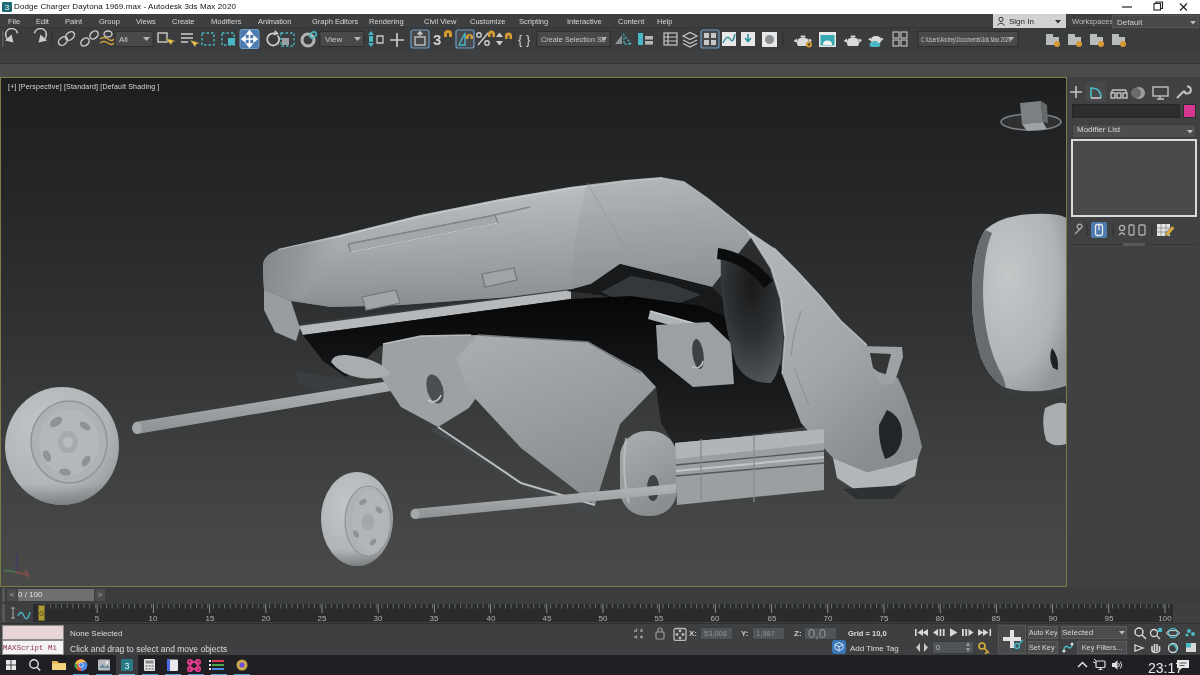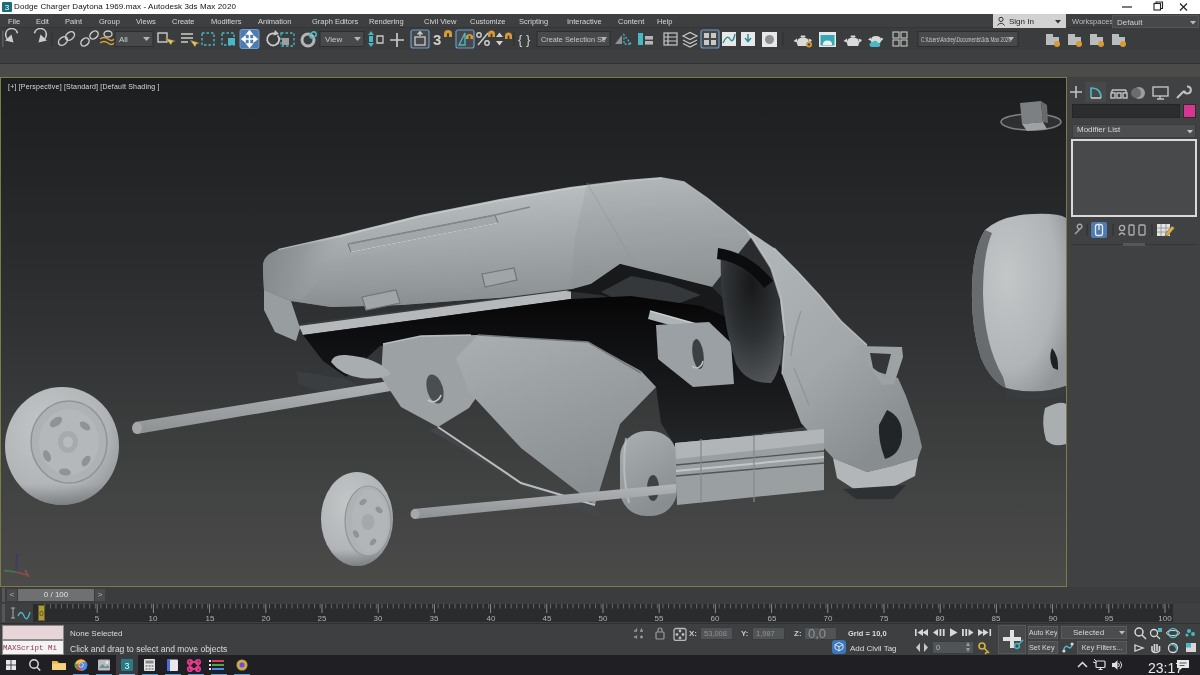--- a/index.html
+++ b/index.html
@@ -518,21 +518,21 @@
     <path d="M99,12 l6,-7 2.6,2 -6,7 -3.4,1z" fill="#e0b23a" stroke="#555" stroke-width="0.6"></path>
   </svg>
 
   <div class="abs" style="left:4px;top:167px;width:126px;height:1px;background:#333536"></div>
   <div class="abs" style="left:56px;top:166px;width:22px;height:3px;background:#565858"></div>
 </div>
 
 <div class="abs" id="timeslider">
   <div class="abs" style="left:2px;top:1px;width:3px;height:14px;background:#555758"></div>
   <div class="abs" style="left:7px;top:2px;width:10px;height:12px;background:#4a4c4d;color:#b8b8b8;font-size:8px;text-align:center;line-height:12px">&lt;</div>
-  <div class="abs" style="left:18px;top:2px;width:76px;height:12px;background:#6e7071;color:#e2e2e2;font-size:8px;text-align:center;line-height:12px">0 / 100</div>
+  <div class="abs" style="left:18px;top:2px;width:76px;height:12px;background:#6e7071;color:#e2e2e2;font-size:8px;line-height:12px">0 / 100</div>
   <div class="abs" style="left:95px;top:2px;width:10px;height:12px;background:#4a4c4d;color:#b8b8b8;font-size:8px;text-align:center;line-height:12px">&gt;</div>
 </div>
 <div class="abs" id="ruler">
   <div class="abs" style="left:2px;top:1px;width:3px;height:18px;background:#555758"></div>
   <svg class="abs" style="left:10px;top:3px" width="22" height="14" viewBox="0 0 22 14">
     <path d="M3,2 v10 M1,2 h4 M1,12 h4" stroke="#b0b0b0" stroke-width="1" fill="none"></path>
     <path d="M8,10 q3,-7 6,0 t6,-4" stroke="#49b8c4" stroke-width="1.3" fill="none"></path>
   </svg>
   <div class="abs" id="rulertrack" style="left:33px;top:1px;width:1140px;height:18px;background:#292b2c"></div>
   <svg class="abs" style="left:33px;top:1px" width="1140" height="18" viewBox="0 0 1140 18" id="ticksvg">
@@ -616,21 +616,21 @@
   <div class="abs t" style="left:741px;top:5px;color:#c8c8c8;font-size:8px;font-weight:bold">Y:</div>
   <div class="abs" style="left:752px;top:3px;width:33px;height:13px;background:#515456;border:1px solid #3a3c3d;color:#8f9294;font-size:7.5px;line-height:12px;padding-left:3px">1,987</div>
   <div class="abs t" style="left:794px;top:5px;color:#c8c8c8;font-size:8px;font-weight:bold">Z:</div>
   <div class="abs" style="left:804px;top:3px;width:33px;height:13px;background:#515456;border:1px solid #3a3c3d;color:#8f9294;font-size:13px;line-height:12px;padding-left:3px">0,0</div>
   <div class="abs t" style="left:848px;top:5px;color:#dcdcdc;font-size:7.5px;font-weight:bold">Grid = 10,0</div>
 
   <svg class="abs" style="left:832px;top:16px" width="14" height="14" viewBox="0 0 14 14">
     <rect x="0" y="0" width="14" height="14" rx="3" fill="#3a76b8"></rect>
     <path d="M7,2.5 l4,2 v4 l-4,2.5 -4,-2.5 v-4z M3,4.5 l4,2.2 4,-2.2 M7,6.7 v4.3" fill="none" stroke="#dce8f4" stroke-width="1"></path>
   </svg>
-  <div class="abs t" style="left:850px;top:20px;color:#dcdcdc;font-size:8px">Add Civil Tag</div>
+  <div class="abs t" style="left:850px;top:20px;color:#dcdcdc;font-size:8px">Add Time Tag</div>
 
   <svg class="abs" style="left:914px;top:2px" width="80" height="13" viewBox="0 0 80 13">
     <g fill="#d8d8d8">
       <rect x="1" y="3" width="1.6" height="7"></rect>
           <path d="M9,3 l-5.5,3.5 5.5,3.5z"></path>
           <path d="M14,3 l-5.5,3.5 5.5,3.5z"></path>
       <path d="M24,3 l-5,3.5 5,3.5z"></path>
           <rect x="25.5" y="3" width="1.8" height="7"></rect>
           <rect x="28.8" y="3" width="1.8" height="7"></rect>
       <path d="M36,2.2 l7.5,4.3 -7.5,4.3z"></path>
@@ -654,21 +654,21 @@
       </svg>
 
   <div class="abs" style="left:998px;top:1px;width:28px;height:29px;background:#47494b;border:1px solid #555759"></div>
   <svg class="abs" style="left:1000px;top:3px" width="25" height="25" viewBox="0 0 25 25">
     <path d="M12,3 v18 M3,12 h18" stroke="#e2e2e2" stroke-width="4"></path>
     <circle cx="17" cy="19" r="2.4" fill="none" stroke="#49b8c4" stroke-width="1.5"></circle>
         <path d="M19,17 l4,-4" stroke="#49b8c4" stroke-width="1.5"></path>
   </svg>
   <div class="abs" style="left:1028px;top:2px;width:30px;height:13px;background:#4a4c4e;border:1px solid #595b5d;color:#d8d8d8;font-size:7px;text-align:center;line-height:12px;white-space:nowrap;overflow:hidden">Auto Key</div>
   <div class="abs" style="left:1028px;top:17px;width:30px;height:13px;background:#4a4c4e;border:1px solid #595b5d;color:#d8d8d8;font-size:7.3px;text-align:left;line-height:12px;white-space:nowrap;overflow:hidden">Set Key</div>
-  <div class="abs" style="left:1061px;top:2px;width:66px;height:13px;background:#4a4c4e;border:1px solid #595b5d;color:#d8d8d8;font-size:8px;line-height:12px;padding-left:11px">Selected</div>
+  <div class="abs" style="left:1061px;top:2px;width:66px;height:13px;background:#4a4c4e;border:1px solid #595b5d;color:#d8d8d8;font-size:8px;line-height:12px;padding-left:0">Selected</div>
   <svg class="abs" style="left:1118px;top:6px" width="8" height="6">
         <path d="M1,1 l3,3.4 l3,-3.4z" fill="#bbb"></path>
       </svg>
   <svg class="abs" style="left:1061px;top:17px" width="14" height="14" viewBox="0 0 14 14">
         <path d="M2,11 q2,-8 5,-5 t5,-4" fill="none" stroke="#49b8c4" stroke-width="1.5"></path>
         <circle cx="3" cy="10" r="1.5" fill="#d8d8d8"></circle>
         <circle cx="11" cy="3" r="1.5" fill="#d8d8d8"></circle>
       </svg>
   <div class="abs" style="left:1077px;top:17px;width:50px;height:13px;background:#4a4c4e;border:1px solid #595b5d;color:#d8d8d8;font-size:7.3px;text-align:center;line-height:12px;white-space:nowrap;overflow:hidden">Key Filters...</div>
 

